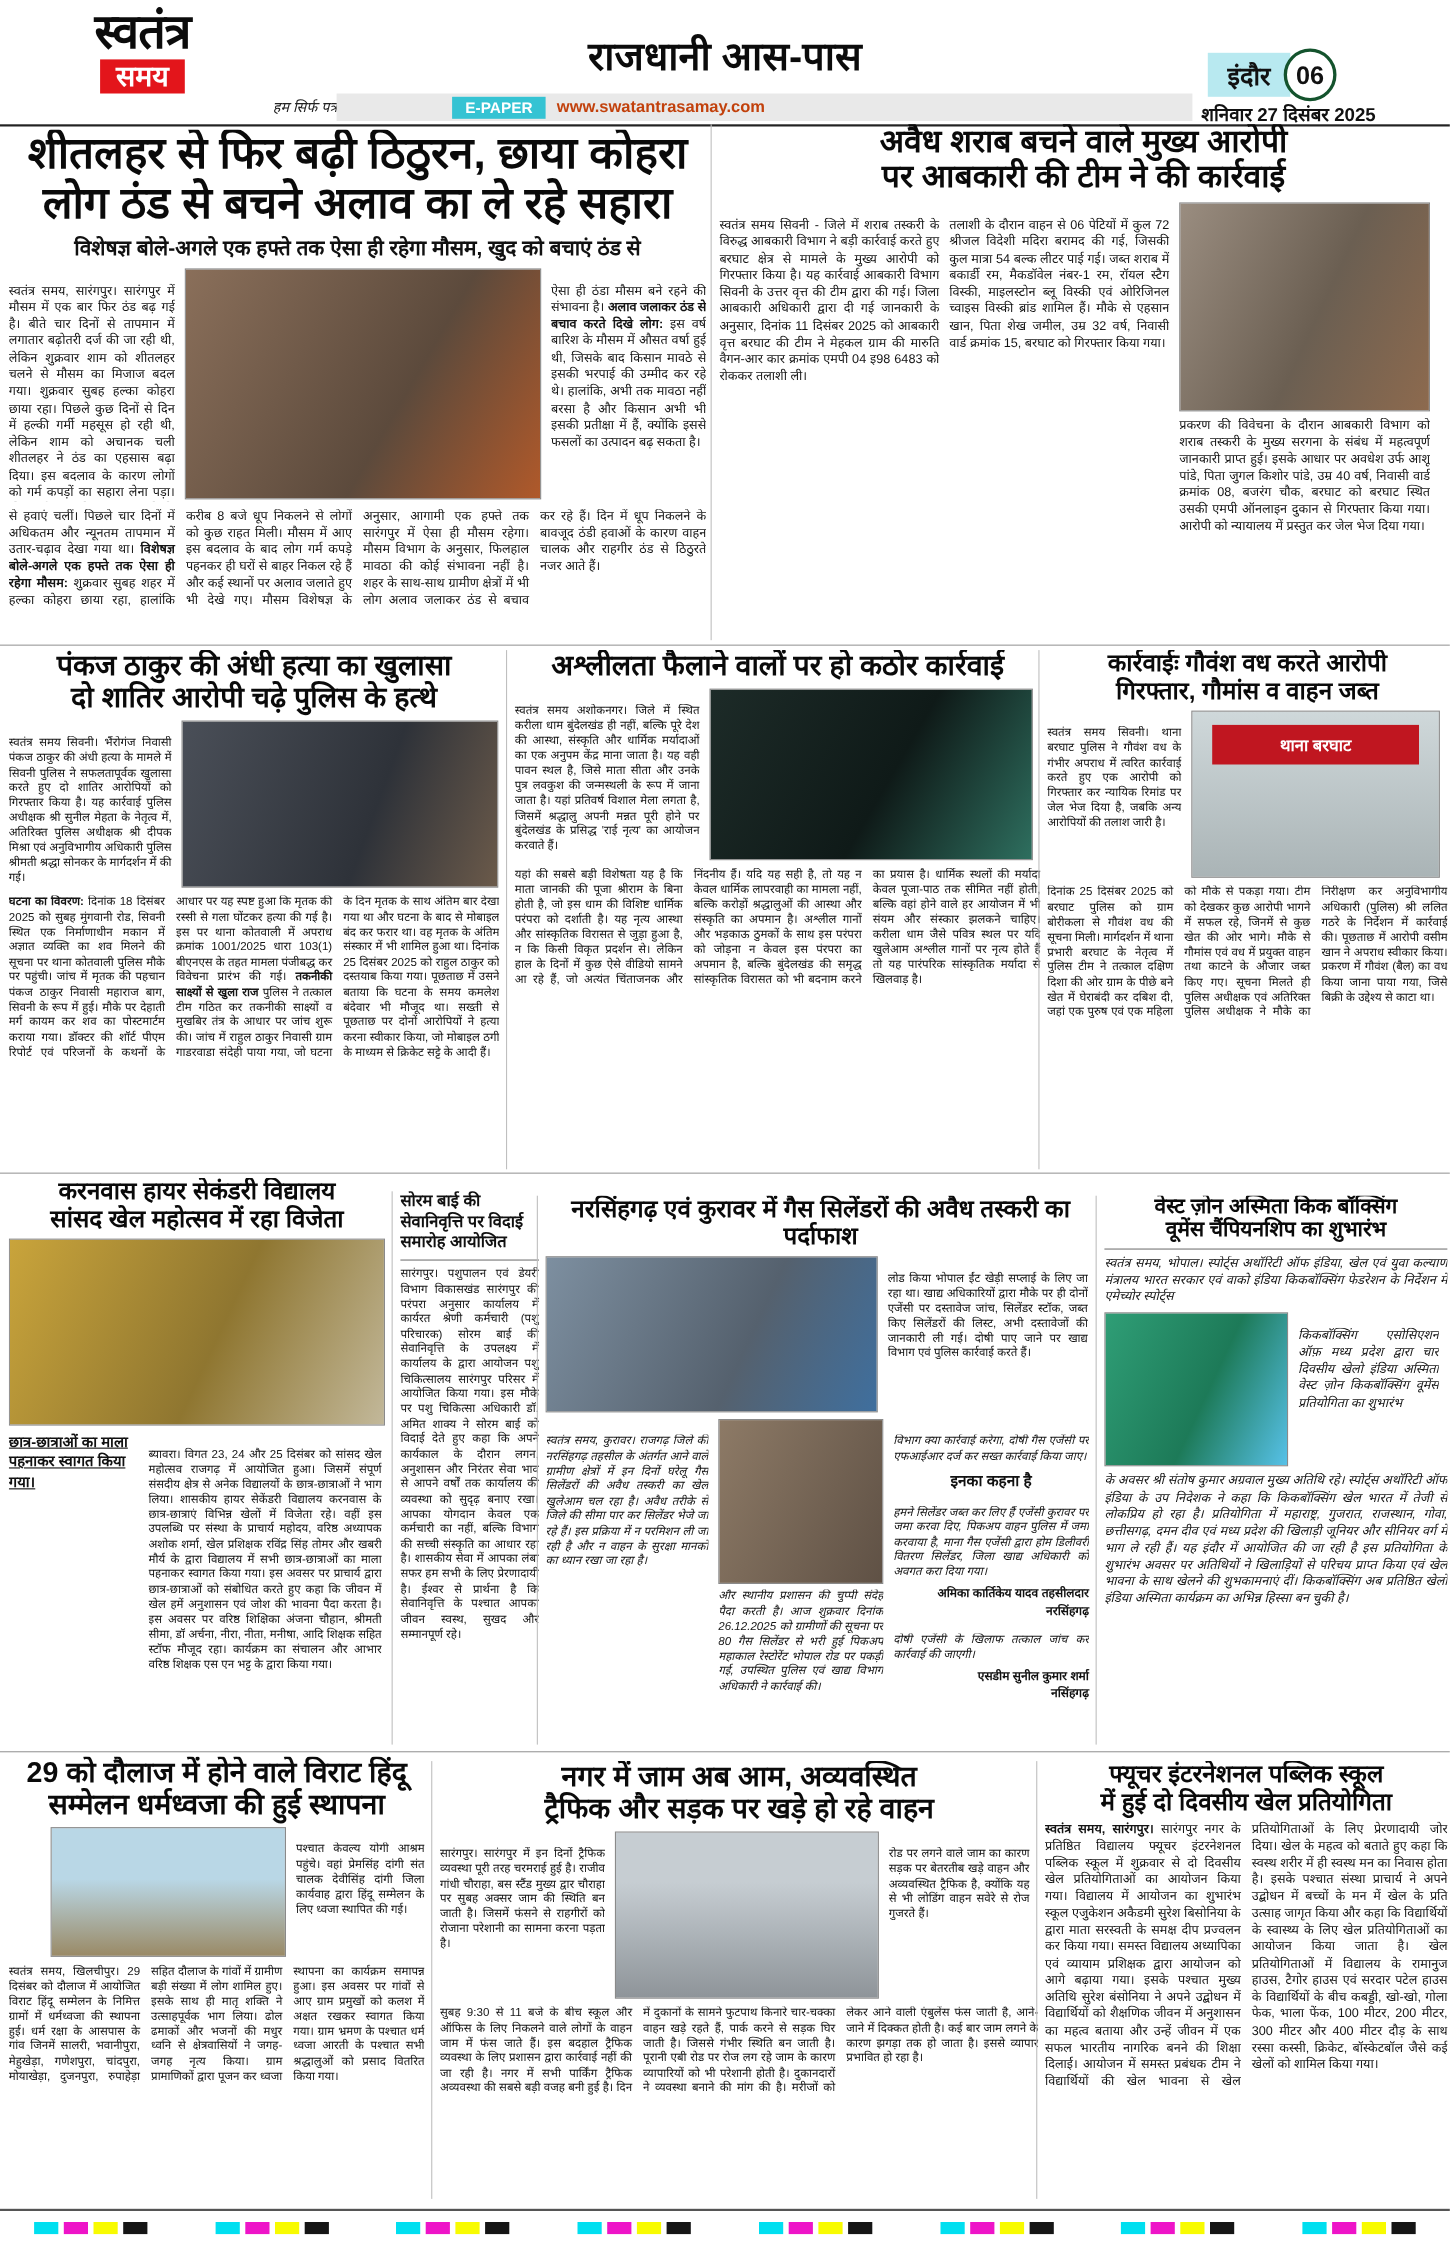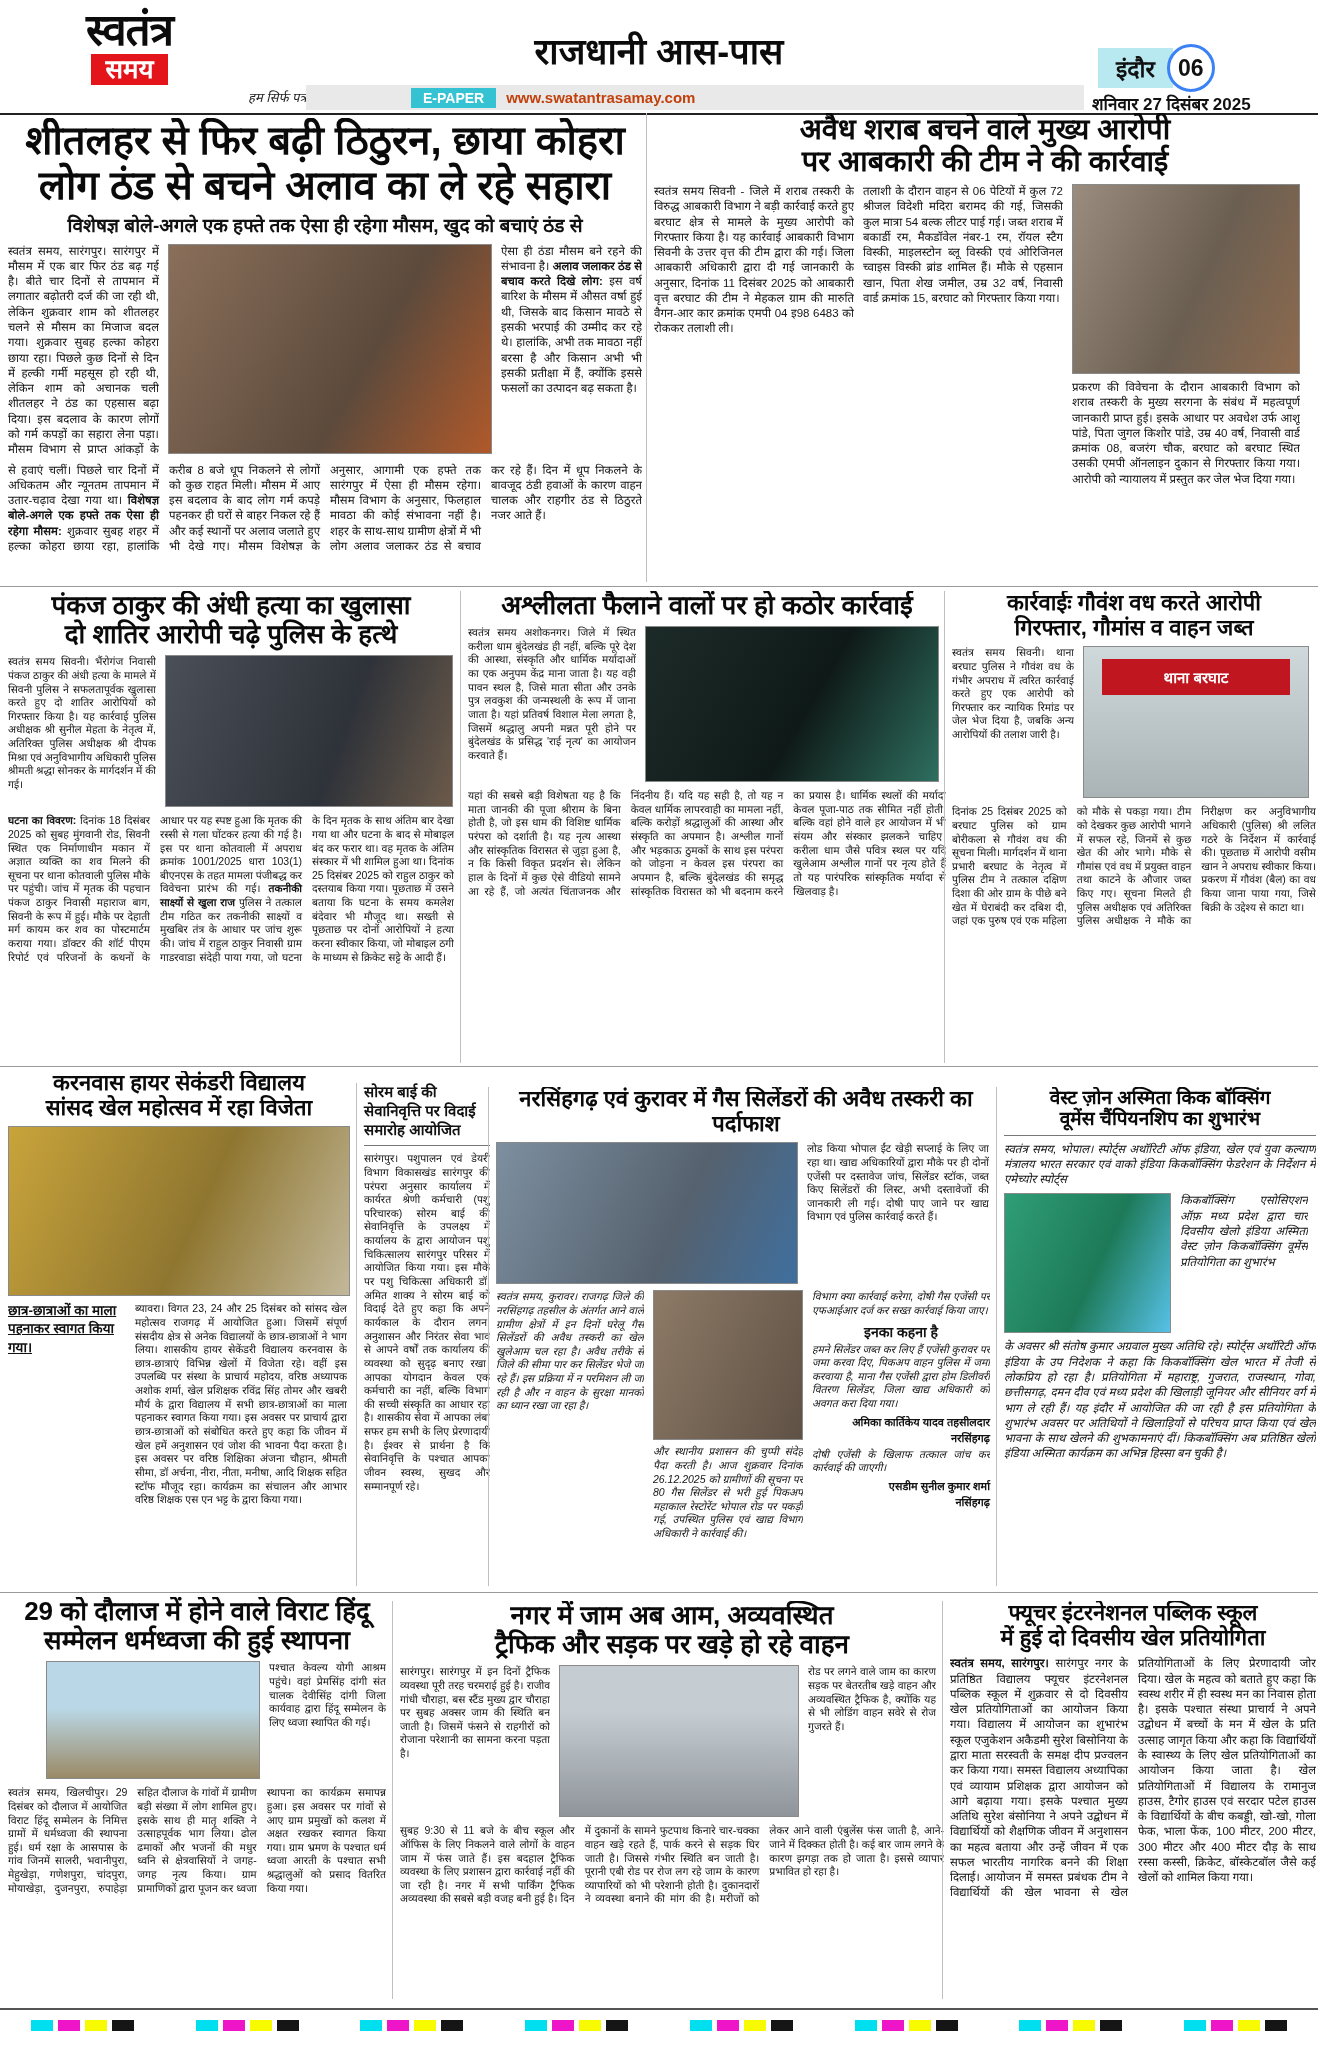--- a/index.html
+++ b/index.html
@@ -12,33 +12,33 @@
   .logo{position:absolute;left:22px;top:8px;width:215px;text-align:center;}
   .logo-line1{font-size:44px;font-weight:800;line-height:1.02;letter-spacing:-1px;color:#0b0b0b;}
   .logo-line2{display:inline-block;background:#e3151b;color:#fff;font-size:26px;font-weight:800;padding:0 14px;line-height:1.2;margin-top:1px;}
   .tagline{position:absolute;left:248px;top:88px;font-size:13px;font-style:italic;color:#222;white-space:nowrap;}
   .section-title{position:absolute;left:0;right:0;top:26px;text-align:center;font-size:36px;font-weight:800;color:#0b0b0b;}
   .epaper-bar{position:absolute;left:306px;top:85px;width:778px;height:25px;background:#e9e9e9;display:flex;align-items:center;}
   .epaper-chip{background:#35c3d3;color:#fff;font-weight:700;font-size:14px;padding:2px 12px;margin-left:105px;}
   .site-url{font-size:15px;font-weight:700;color:#c2410c;margin-left:10px;}
   .edition-wrap{position:absolute;left:1098px;top:44px;display:flex;align-items:center;}
   .edition-badge{background:#b8e9f0;font-size:23px;font-weight:800;padding:4px 18px;}
-  .page-circle{width:42px;height:42px;border-radius:50%;background:#fff;border:3px solid #3b82f6;display:flex;align-items:center;justify-content:center;font-size:23px;font-weight:800;margin-left:-6px;}
+  .page-circle{width:42px;height:42px;border-radius:50%;background:#fff;border:3px solid #14532d;display:flex;align-items:center;justify-content:center;font-size:23px;font-weight:800;margin-left:-6px;}
   .date-line{position:absolute;left:1092px;top:92px;font-size:17px;font-weight:800;white-space:nowrap;}
   
   .article{position:absolute;overflow:hidden;}
   .vsep{border-left:1px solid #bfbfbf;padding-left:7px;}
   .hl{font-weight:800;text-align:center;line-height:1.12;color:#0a0a0a;}
   .hl-xl{font-size:40px;}
   .hl-lg{font-size:29px;}
   .hl-md{font-size:26px;}
   .hl-sm{font-size:22px;}
   .hl-xs{font-size:19px;}
   .subhead{font-size:19px;font-weight:700;text-align:center;margin-top:4px;}
-  .bt{font-size:11.5px;line-height:1.33;text-align:justify;color:#141414;overflow:hidden;}
+  .bt{font-size:11.5px;line-height:1.33;text-align:justify;color:#141414;overflow:hidden;margin-top:14px;}
   .bt-sm{font-size:10.5px;line-height:1.3;}
   .it{font-style:italic;}
   .kick{font-weight:800;}
   .row{display:flex;gap:9px;margin-top:6px;}
   .cols3{column-count:3;column-gap:10px;margin-top:7px;}
   .cols4{column-count:4;column-gap:10px;margin-top:7px;}
   .cols2{column-count:2;column-gap:10px;margin-top:6px;}
   .photo{border:1px solid #8a8a8a;flex:none;position:relative;}
   .ph-warm{background:linear-gradient(120deg,#8a6f5a,#5c4a3c 60%,#b0592a);}
   .ph-office{background:linear-gradient(115deg,#9a8d80,#6b5f52 55%,#8d6a4e);}

